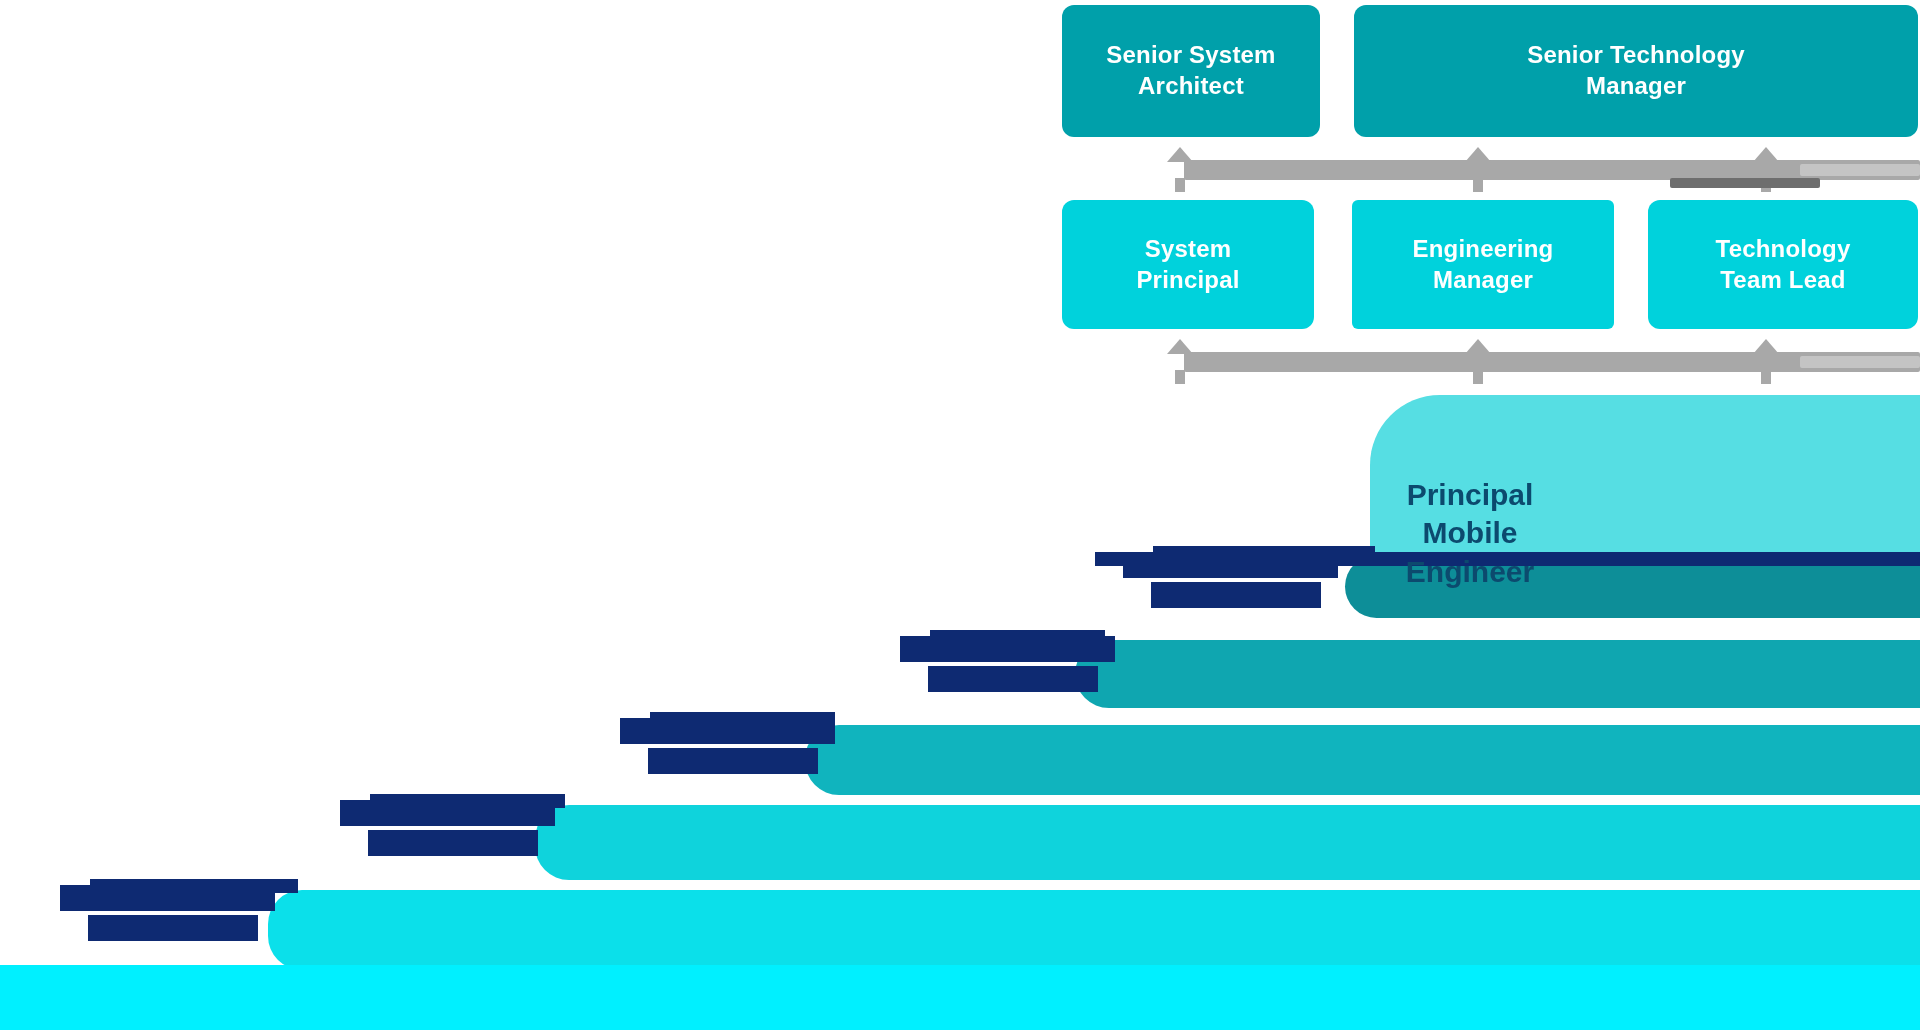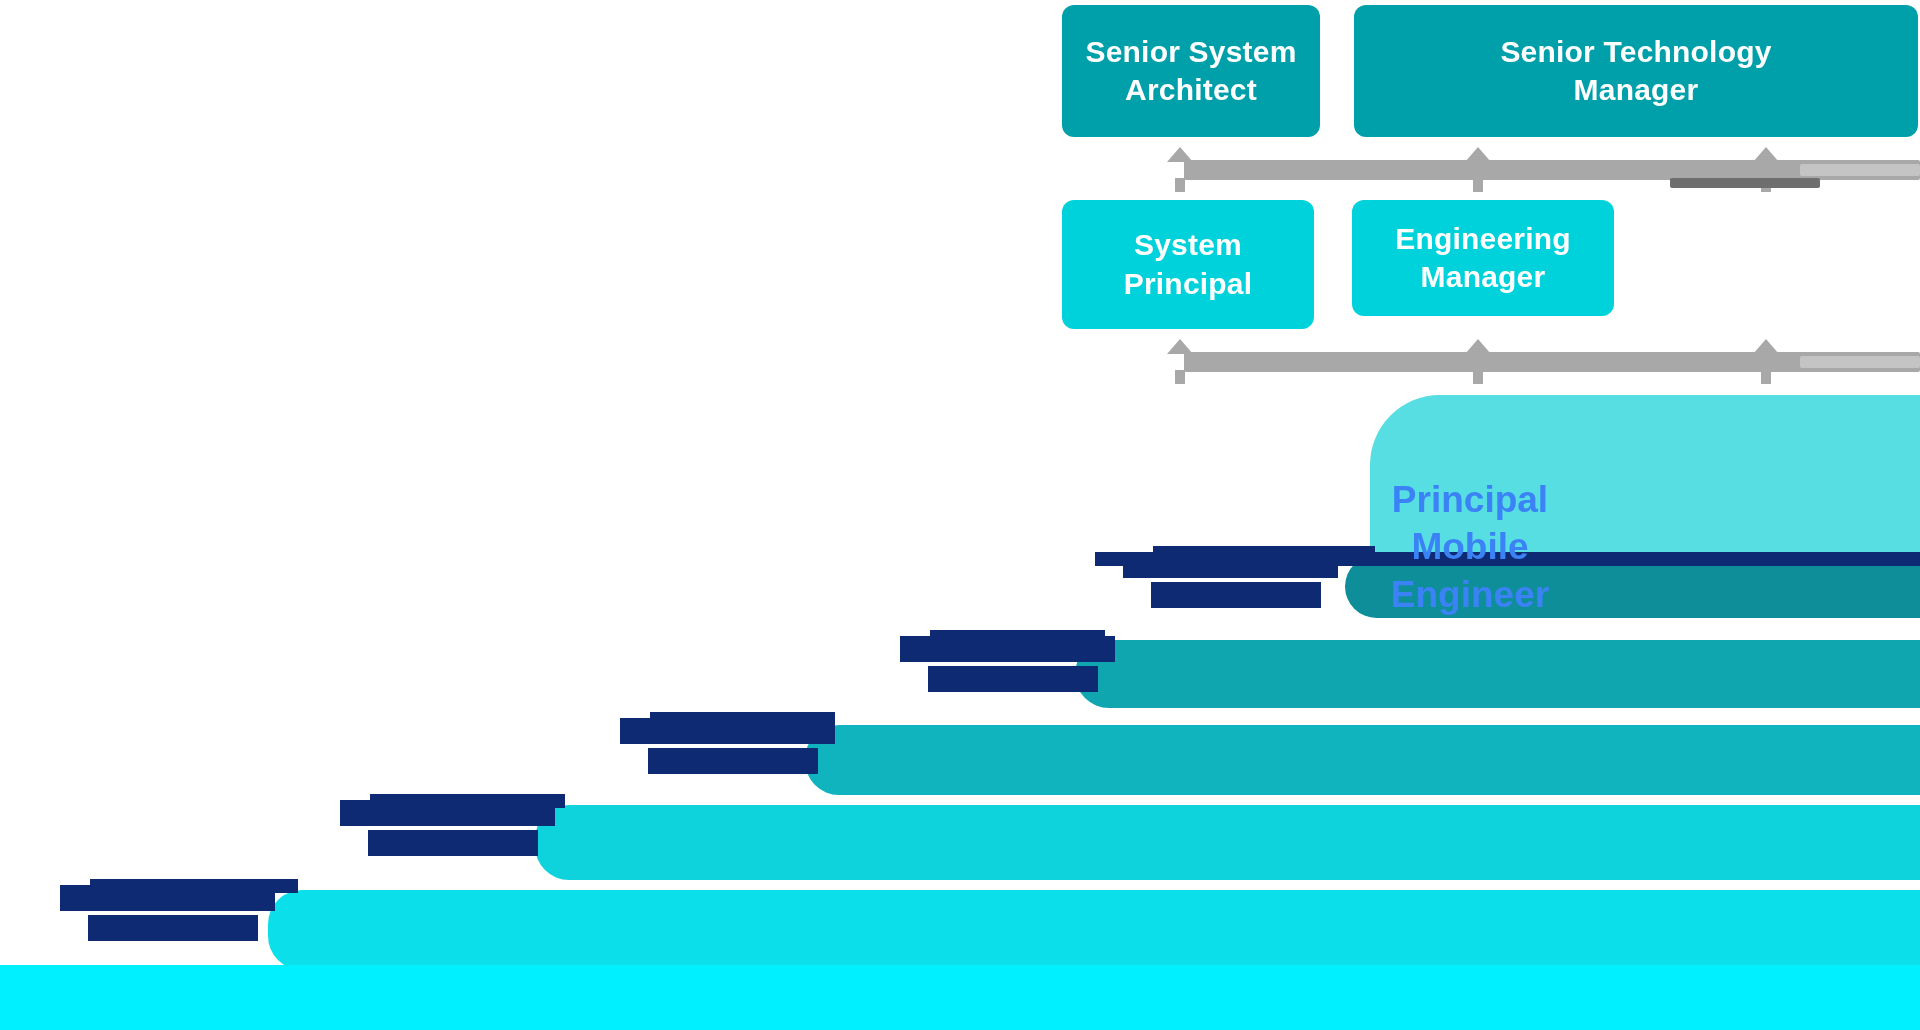--- a/index.html
+++ b/index.html
@@ -22,21 +22,21 @@
   .node {
     position: absolute;
     box-sizing: border-box;
     border-radius: 12px;
     display: flex;
     align-items: center;
     justify-content: center;
     text-align: center;
     color: #ffffff;
     font-weight: bold;
-    font-size: 30px;
+    font-size: 24px;
     line-height: 1.28;
     letter-spacing: 0.2px;
     padding: 6px 10px;
     white-space: pre-line;
   }
   .node.senior { background: #00A0AA; }
   .node.mid    { background: #00D2DC; }
 
   
   .rail {
@@ -60,23 +60,23 @@
     width: 10px;
   }
 
   
   .stair {
     position: absolute;
     border-radius: 34px 0 0 34px;
   }
   .stair-label {
     position: absolute;
-    color: #3b82f6;
+    color: #0c4a6e;
     font-weight: bold;
-    font-size: 37px;
+    font-size: 30px;
     line-height: 1.28;
     text-align: center;
     white-space: pre-line;
     overflow: hidden;
   }
   
   .navy-block {
     position: absolute;
     background: #0E2A72;
   }
@@ -135,19 +135,21 @@
       <div class="rail dark" style="left: 1670px; top: 178px; width: 150px; height: 10px;"></div>
     </div>
 
   <div class="node senior" style="left: 1062px; top: 5px; width: 258px; height: 132px;">Senior System
 Architect</div>
   <div class="node senior" style="left: 1354px; top: 5px; width: 564px; height: 132px;">Senior Technology
 Manager</div>
 
   <div class="node mid" style="left: 1062px; top: 200px; width: 252px; height: 129px;">System
 Principal</div>
-  <div class="node mid" style="left: 1352px; top: 200px; width: 262px; height: 116px;">Engineering
+  <div class="node mid" style="left: 1352px; top: 200px; width: 262px; height: 129px; border-radius: 6px;">Engineering
 Manager</div>
+  <div class="node mid" style="left: 1648px; top: 200px; width: 270px; height: 129px;">Technology
+Team Lead</div>
 
   <div class="stair-label" style="left: 1370px; top: 476px; width: 200px;">Principal Mobile
 Engineer</div>
 
 </div>
 
 </body></html>

